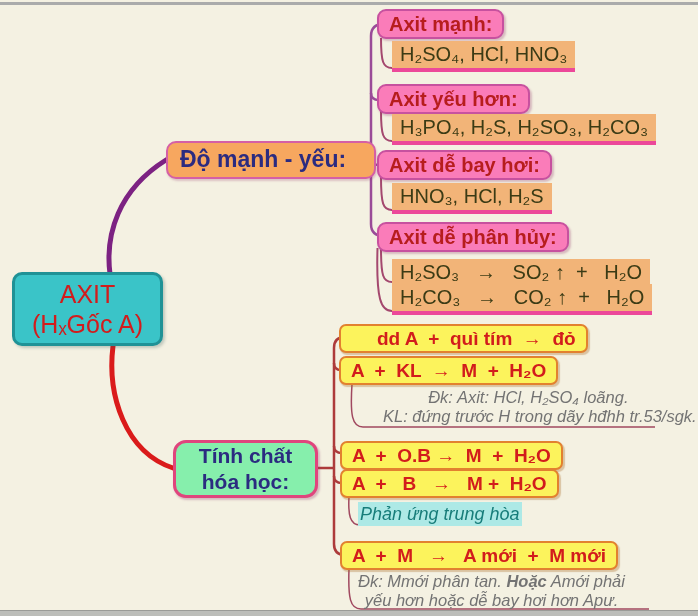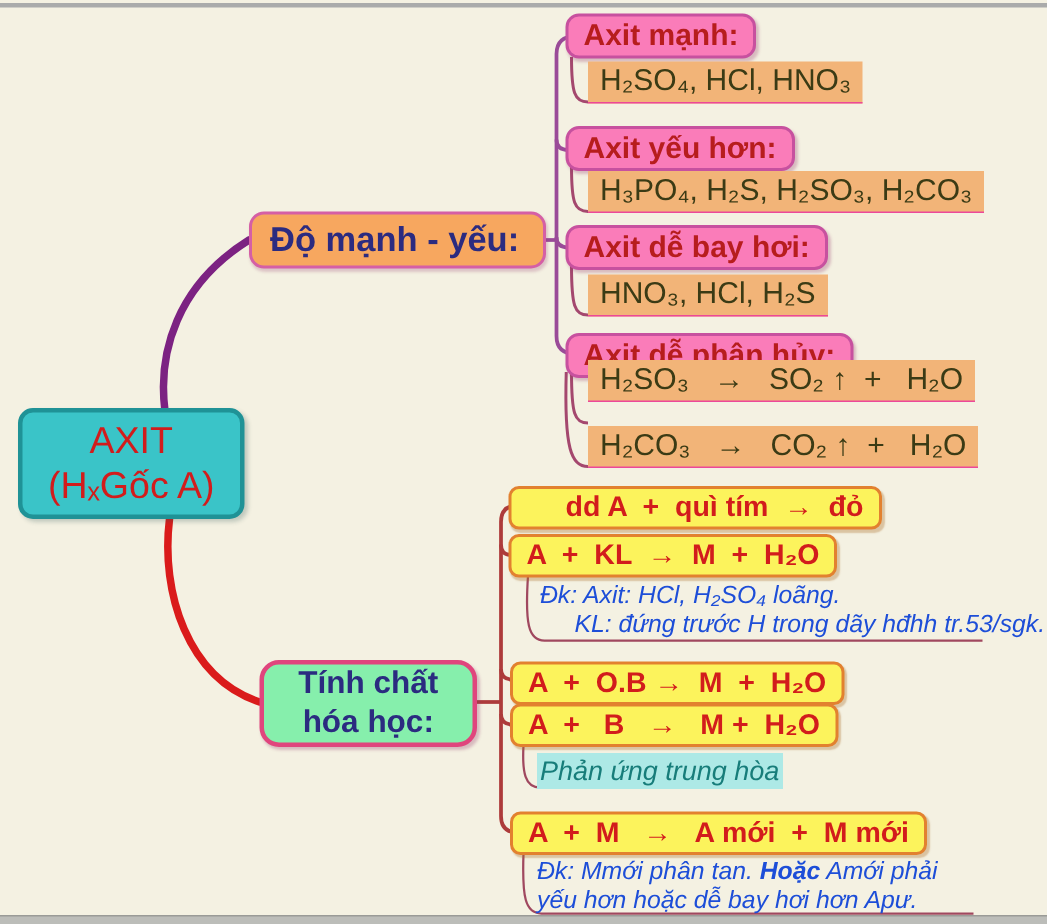--- a/index.html
+++ b/index.html
@@ -7,33 +7,33 @@
   .canvas{position:relative;width:698px;height:616px;background:#f4f1e2;overflow:hidden;}
   .strip{position:absolute;left:0;width:698px;}
   .strip.top{top:2px;height:3px;background:#aaabab;}
   .strip.bottom{bottom:0;height:5px;background:#bcbdb9;border-top:1px solid #9a9b97;}
   svg.connectors{position:absolute;left:0;top:0;pointer-events:none;}
   .node{position:absolute;box-sizing:border-box;white-space:nowrap;}
   .root-node{left:12px;top:272px;width:151px;height:74px;background:#3ac4c8;border:3px solid #1f9296;
     border-radius:10px;display:flex;flex-direction:column;align-items:center;justify-content:center;
     color:#d21c1c;font-weight:normal;font-size:25px;line-height:1.22;box-shadow:2px 2px 3px rgba(40,80,80,.25);}
   .branch-strength{left:166px;top:141px;height:38px;background:#f7a75f;border:2px solid #d55fa5;
-    border-radius:10px;color:#2b2b80;font-weight:bold;font-size:23px;padding:3px 16px 0 12px;
+    border-radius:10px;color:#2b2b80;font-weight:bold;font-size:23px;padding:3px 28px 0 12px;
     box-shadow:1px 2px 2px rgba(150,60,110,.25);}
   .topic{background:#fa7cb9;border:2px solid #c7519f;border-radius:9px;color:#b71d1d;font-weight:bold;
     font-size:20px;line-height:24px;padding:1px 10px;left:377px;box-shadow:1.5px 2px 2px rgba(150,60,110,.3);}
-  .hl{background:#f2b478;border-bottom:1px solid #ec4899;color:#3b3b15;font-size:20px;line-height:25px;
+  .hl{background:#f2b478;border-bottom:4px solid #ec4899;color:#3b3b15;font-size:20px;line-height:25px;
     padding:1px 8px;left:392px;white-space:pre;}
   .branch-chem{left:173px;top:440px;width:145px;height:58px;background:#86efac;border:3px solid #e0457d;
     border-radius:13px;color:#2b2b80;font-weight:bold;font-size:21px;line-height:1.25;
     display:flex;flex-direction:column;align-items:center;justify-content:center;
     box-shadow:1.5px 2px 2px rgba(150,60,110,.3);}
   .rx{background:#fcf35c;border:2px solid #e2812f;border-radius:7px;color:#d21c1c;font-weight:bold;
     font-size:19px;line-height:23px;padding:1px 10px;white-space:pre;box-shadow:1.5px 2px 1px rgba(170,110,40,.35);}
-  .note{position:absolute;color:#1d4ed8;font-style:italic;font-size:16.5px;line-height:19px;white-space:nowrap;}
+  .note{position:absolute;color:#737373;font-style:italic;font-size:16.5px;line-height:19px;white-space:nowrap;text-align:center;}
   .note .indent{margin-left:23px;}
   .note b{font-weight:bold;}
   .cyan-note{position:absolute;left:358px;top:502px;background:#ade9e6;color:#177d7a;font-style:italic;
     font-size:18px;line-height:22px;padding:1px 2px;white-space:nowrap;}
 </style>
 </head>
 <body>
 
 <div class="canvas">
 
@@ -84,21 +84,21 @@
   <div class="node topic" style="top:9px;">Axit mạnh:</div>
   <div class="node hl" style="top:41px;">H₂SO₄, HCl, HNO₃</div>
 
   <div class="node topic" style="top:84px;">Axit yếu hơn:</div>
   <div class="node hl" style="top:114px;">H₃PO₄, H₂S, H₂SO₃, H₂CO₃</div>
 
   <div class="node topic" style="top:150px;">Axit dễ bay hơi:</div>
   <div class="node hl" style="top:183px;">HNO₃, HCl, H₂S</div>
 
   <div class="node topic" style="top:222px;">Axit dễ phân hủy:</div>
-  <div class="node hl" style="top:240px;">H₂SO₃   →   SO₂ ↑  +   H₂O</div>
+  <div class="node hl" style="top:259px;">H₂SO₃   →   SO₂ ↑  +   H₂O</div>
   <div class="node hl" style="top:284px;">H₂CO₃   →   CO₂ ↑  +   H₂O</div>
 
   <div class="node branch-chem">
     <div>Tính chất</div>
     <div>hóa học:</div>
   </div>
 
   <div class="node rx" style="left:339px;top:324px;padding-left:36px;">dd A  +  quì tím  →  đỏ</div>
 
   <div class="node rx" style="left:339px;top:356px;">A  +  KL  →  M  +  H₂O</div>

